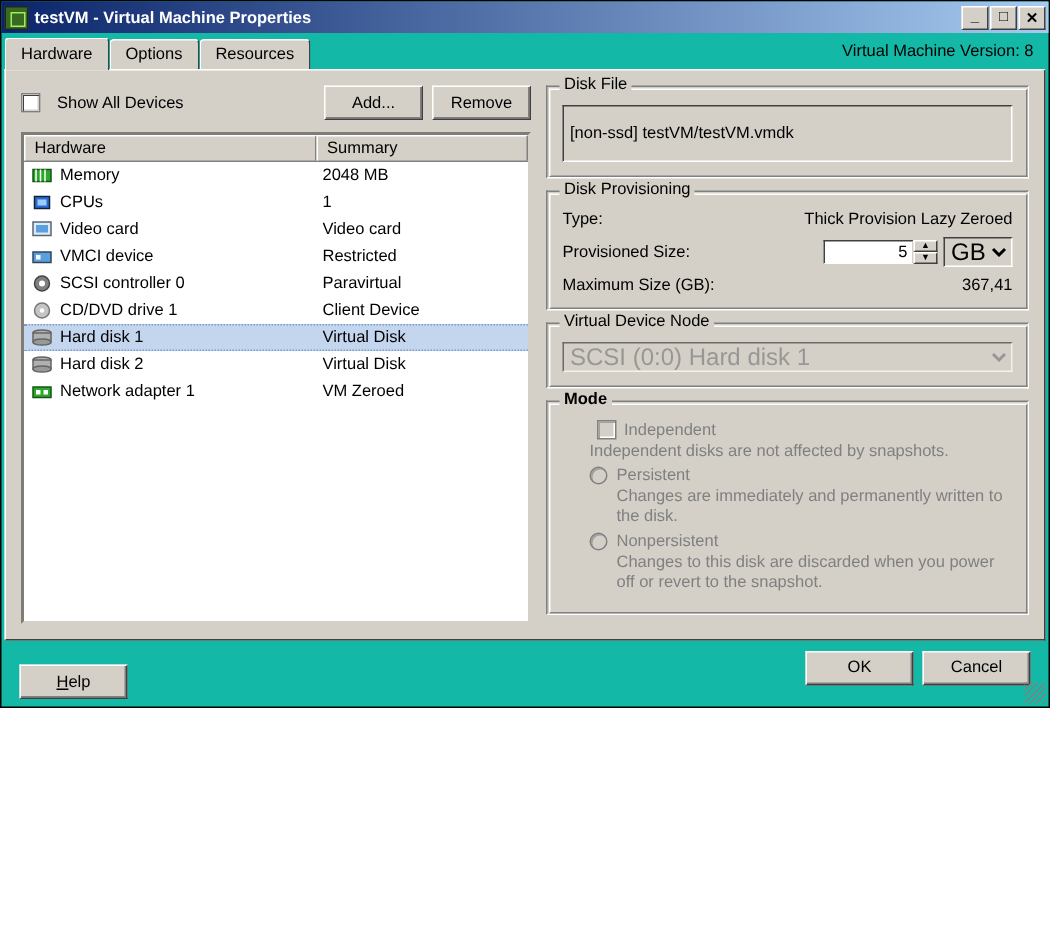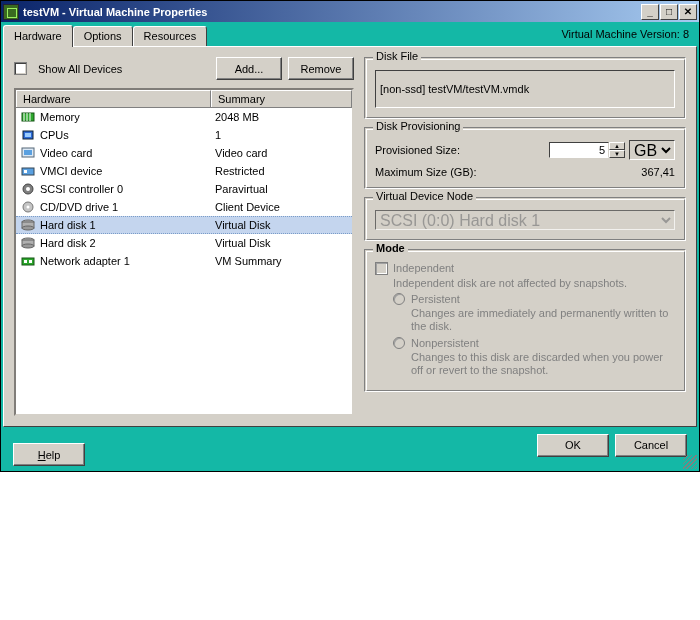--- a/index.html
+++ b/index.html
@@ -185,35 +185,39 @@
               </div>
               <div class="lv-row">
                 <span class="rowicon">
                   <svg width="14" height="12">
                     <rect x="1" y="3" width="12" height="7" fill="#2da82d" stroke="#155515"></rect>
                     <rect x="3" y="5" width="3" height="3" fill="#fff"></rect>
                     <rect x="8" y="5" width="3" height="3" fill="#fff"></rect>
                   </svg>
                 </span>
                 <span class="c1">Network adapter 1</span>
-                <span class="c2">VM Summary</span>
+                <span class="c2">VM Zeroed</span>
               </div>
             </div>
         </div>
       </div>
 
       <div class="right-col">
 
         <div class="groupbox">
           <span class="legend">Disk File</span>
           <input class="sunken-input ro-input" readonly="" value="[non-ssd] testVM/testVM.vmdk" style="">
         </div>
 
         <div class="groupbox">
           <span class="legend">Disk Provisioning</span>
+          <div class="kv-row">
+            <span class="k">Type:</span>
+            <span class="v">Thick Provision Lazy Zeroed</span>
+          </div>
           <div class="kv-row">
             <span class="k">Provisioned Size:</span>
             <span class="v" style="display:flex;gap:4px;align-items:center;">
               <span class="spinner">
                 <input value="5" style="">
                 <span class="spinbtns">
                   <span class="sb">▲</span>
                   <span class="sb">▼</span>
                 </span>
               </span>
@@ -230,25 +234,25 @@
 
         <div class="groupbox">
           <span class="legend">Virtual Device Node</span>
           <select class="combo" style="width:100%;color:#808080;" disabled="">
             <option>SCSI (0:0) Hard disk 1</option>
           </select>
         </div>
 
         <div class="groupbox mode-group">
           <span class="legend" style="color:#000;font-weight:bold;">Mode</span>
-          <div style="display:flex;align-items:flex-start;">
+          <div style="display:flex;align-items:center;margin-left:23px;">
             <span class="chk2"></span>
             <span>Independent</span>
           </div>
-          <div style="margin-left:18px;margin-top:2px;">Independent disk are not affected by snapshots.</div>
+          <div style="margin-left:18px;margin-top:2px;">Independent disks are not affected by snapshots.</div>
           <div class="radio-row">
             <span class="radio"></span>
             <span class="txt">Persistent</span>
           </div>
           <div class="radio-desc">Changes are immediately and permanently written to the disk.</div>
           <div class="radio-row">
             <span class="radio"></span>
             <span class="txt">Nonpersistent</span>
           </div>
           <div class="radio-desc">Changes to this disk are discarded when you power off or revert to the snapshot.</div>

